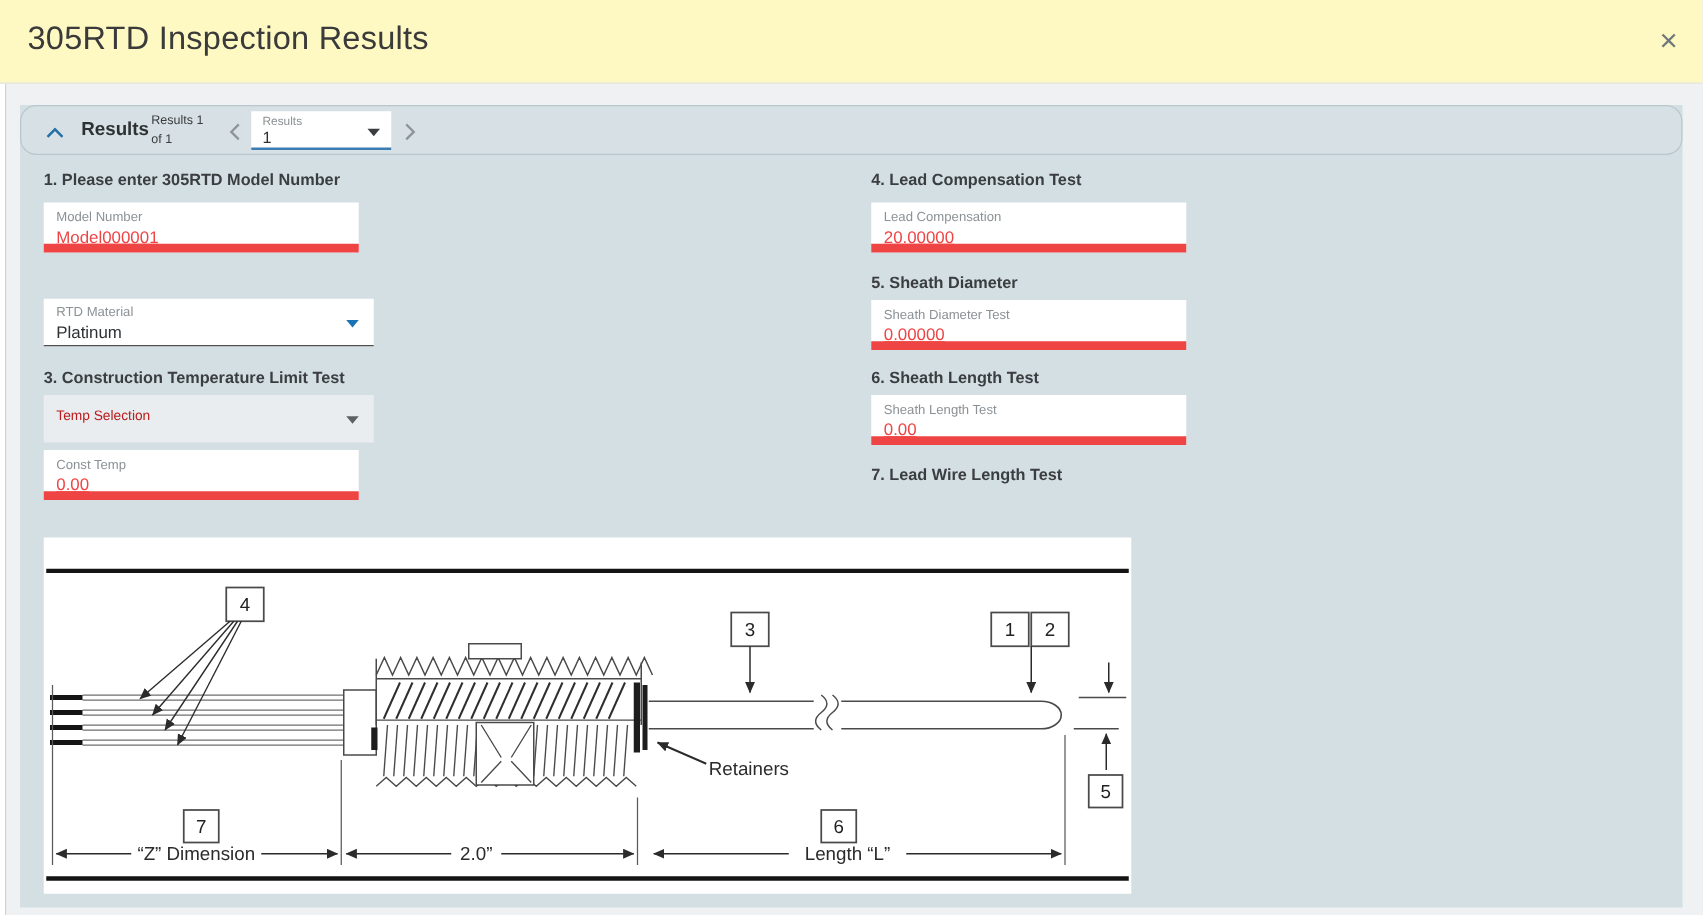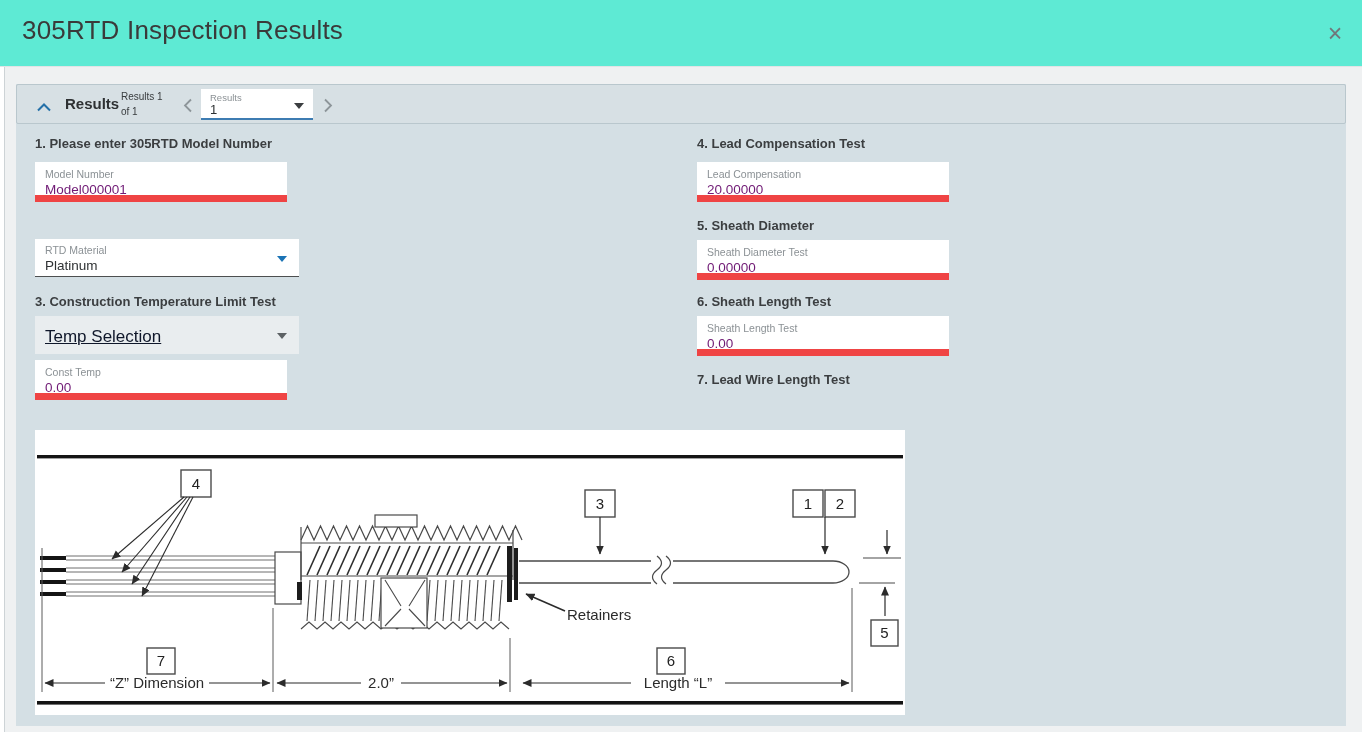--- a/index.html
+++ b/index.html
@@ -1,52 +1,52 @@
 <!DOCTYPE html>
 <html><head>
 <meta charset="utf-8">
 <style>
   html,body{margin:0;padding:0;}
   body{font-family:"Liberation Sans", sans-serif; background:#ffffff;}
   .screen{position:relative;width:1362px;height:732px;background:#eff1f2;overflow:hidden;}
 
   
-  .app-header{position:absolute;top:0;left:0;right:0;height:66px;background:#5eead4;border-bottom:1px solid #e1e4e6;z-index:5;}
+  .app-header{position:absolute;top:0;left:0;right:0;height:66px;background:#fef9c3;border-bottom:1px solid #e1e4e6;z-index:5;}
   .title{position:absolute;left:22px;top:15px;font-size:26px;color:#3a3a3a;font-weight:500;letter-spacing:.2px;}
   .close{position:absolute;right:12px;top:18px;width:30px;height:30px;font-size:25px;line-height:30px;text-align:center;color:#70777a;cursor:pointer;}
 
   .left-gutter{position:absolute;left:0;top:67px;bottom:0;width:4px;background:#ffffff;border-right:1px solid #cdd3d6;}
 
   
   .panel{position:absolute;left:16px;top:84px;width:1330px;height:642px;background:#d4dfe4;}
 
   
-  .results-bar{position:absolute;left:0;top:0;width:1330px;height:40px;background:#d7e0e4;border:1px solid #b9c7cd;border-radius:2px;box-sizing:border-box;}
+  .results-bar{position:absolute;left:0;top:0;width:1330px;height:40px;background:#d7e0e4;border:1px solid #b9c7cd;border-radius:13px;box-sizing:border-box;}
   .rb-collapse{position:absolute;left:20px;top:13px;cursor:pointer;}
   .rb-title{position:absolute;left:48px;top:10px;font-size:15px;font-weight:bold;color:#2e3133;}
   .rb-counter{position:absolute;left:104px;top:4px;font-size:10px;color:#393c3e;line-height:15px;white-space:nowrap;}
   .rb-prev{position:absolute;left:166px;top:13px;cursor:pointer;}
   .rb-next{position:absolute;left:306px;top:13px;cursor:pointer;}
   .rb-select{position:absolute;left:184px;top:4px;width:112px;height:31px;background:#fff;border-bottom:2px solid #3d7cb2;box-sizing:border-box;padding:3px 9px;cursor:pointer;}
   .rb-select .slabel{display:block;font-size:9.5px;color:#8b9195;line-height:11px;}
   .rb-select .svalue{display:block;font-size:13px;color:#2e3133;line-height:14px;}
   .caret{position:absolute;width:0;height:0;border-left:5px solid transparent;border-right:5px solid transparent;border-top:6px solid #3b3e40;}
   .rb-select .caret{right:9px;top:14px;}
 
   
   .q{position:absolute;font-size:13px;font-weight:bold;color:#3b3e40;white-space:nowrap;}
   .field{position:absolute;width:252px;height:40px;background:#fff;border-bottom:7px solid #ef4444;box-sizing:border-box;padding:5px 10px 0 10px;cursor:text;}
   .field .flabel{display:block;font-size:10.5px;color:#8b9195;line-height:14px;}
-  .field .fvalue{display:block;font-size:13.5px;color:#701a75;line-height:17px;}
+  .field .fvalue{display:block;font-size:13.5px;color:#ef4444;line-height:17px;text-decoration:underline;}
   .select{position:absolute;width:264px;height:38px;background:#fff;border-bottom:1px solid #4d4f50;box-sizing:border-box;padding:4px 10px 0 10px;cursor:pointer;}
   .select .flabel{display:block;font-size:10.5px;color:#8b9195;line-height:14px;}
   .select .fvalue{display:block;font-size:13.5px;color:#2e3133;line-height:17px;}
   .select .caret{right:12px;top:17px;border-top-color:#1a73b5;}
   .select.disabled{background:#e9edef;border-bottom:none;}
-  .select.disabled .dlabel{display:block;font-size:17px;color:#0f172a;padding-top:7px;text-decoration:underline;}
+  .select.disabled .dlabel{display:block;font-size:11px;color:#b91c1c;padding-top:7px;}
   .select.disabled .caret{border-top-color:#5c6164;top:17px;}
 
   
   .colL{left:19px;} .colR{left:681px;}
 
   .diagram{position:absolute;left:19px;top:346px;width:870px;height:285px;background:#fff;}
   .diagram svg{display:block;}
 </style>
 </head>
 <body>

